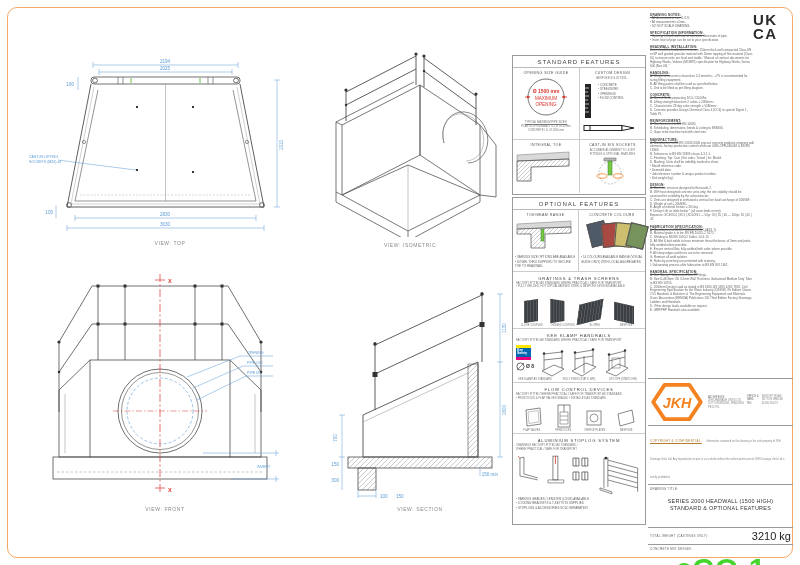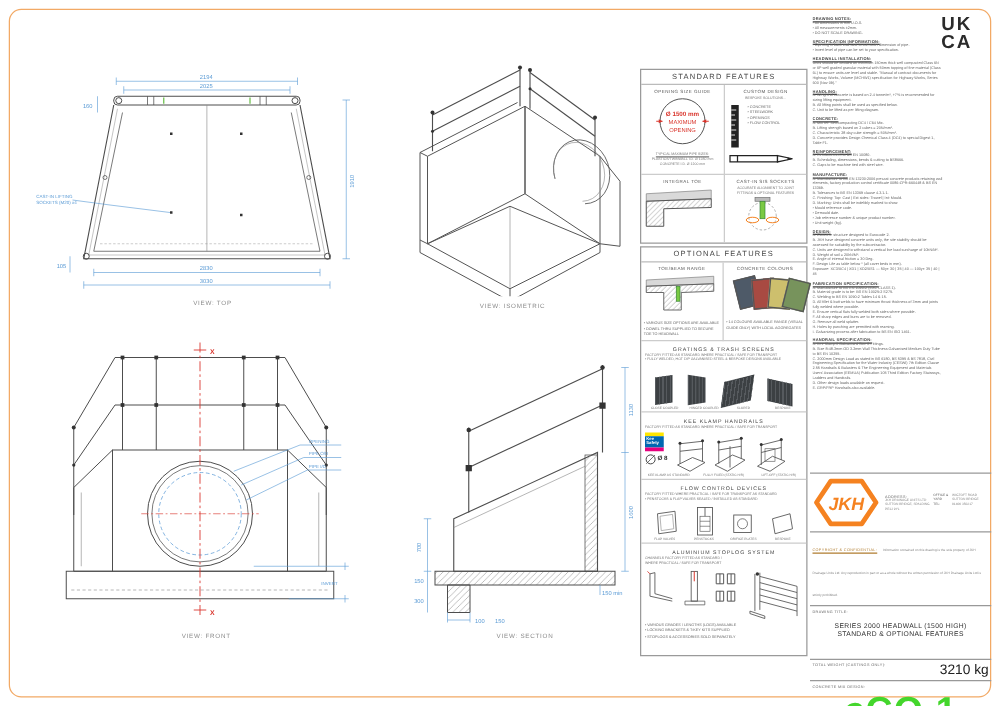--- a/index.html
+++ b/index.html
@@ -692,21 +692,21 @@
       <span class="tb-label u" style="color:#b07c2f">COPYRIGHT &amp; CONFIDENTIAL:</span>
       <span class="addr" style="display:inline">Information contained on this drawing is the sole property of JKH Drainage Units Ltd. Any reproduction in part or as a whole without the written permission of JKH Drainage Units Ltd is strictly prohibited.</span>
     </div>
     <div class="tb-row" style="padding:2px;height:38px">
       <div class="tb-label">DRAWING TITLE:</div>
       <div class="dtitle" style="margin-top:7px">
         <div>SERIES 2000 HEADWALL (1500 HIGH)</div>
         <div>STANDARD &amp; OPTIONAL FEATURES</div>
       </div>
     </div>
-    <div class="tb-row" style="padding:2px;display:flex;justify-content:space-between;align-items:flex-start">
+    <div class="tb-row" style="padding:2px;display:flex;justify-content:space-between;align-items:center">
       <span class="tb-label">TOTAL WEIGHT (CASTINGS ONLY):</span>
       <span class="weight">3210 kg</span>
     </div>
     <div class="tb-row" style="padding:2px">
       <div class="tb-label">CONCRETE MIX DESIGN:</div>
       <div style="text-align:center;margin:1px 0 2px">
         <span class="eco" style="font-size:30px;font-style:italic">e</span><span class="eco" style="font-size:30px">CO 1</span>
       </div>
 
     </div>

